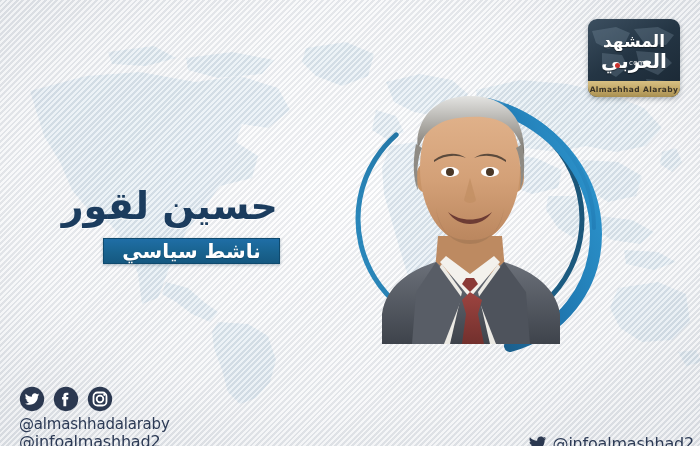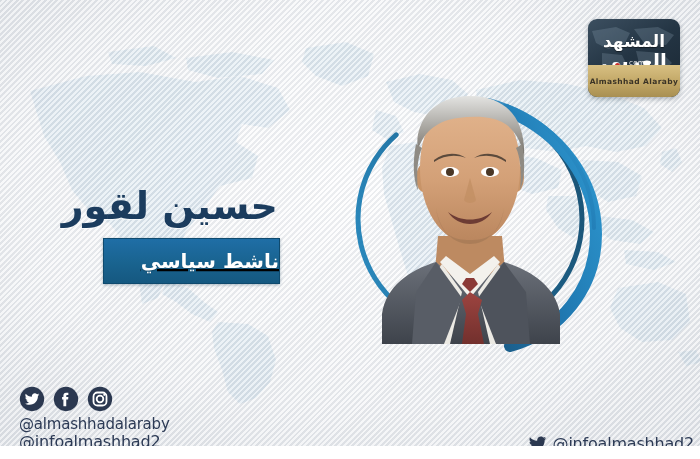--- a/index.html
+++ b/index.html
@@ -87,21 +87,21 @@
     letter-spacing:.3px;
     margin-left:33px;
   }
   .logo-dot{
     position:absolute;
     left:27px; top:44px;
     width:5px;height:5px;border-radius:50%;
     background:#c9302c;
   }
   .logo-band{
-    position:absolute; left:0; right:0; bottom:0; height:32px;
+    position:absolute; left:0; right:0; bottom:0; height:16px;
     background:linear-gradient(180deg,#d8c083 0%,#bfa463 60%,#a88f52 100%);
     display:flex;align-items:center;justify-content:center;
   }
   .logo-band span{
     font-size:7.5px;
     font-weight:bold;
     color:#3a3326;
     letter-spacing:.4px;
     white-space:nowrap;
   }
@@ -131,26 +131,25 @@
     font-size:38px;
     font-weight:bold;
     color:#1b3c5e;
     line-height:1.1;
     letter-spacing:0px;
     text-shadow:0 1px 0 rgba(255,255,255,.7);
   }
   .badge{
     position:absolute;
     left:103px; top:238px;
-    width:177px; height:46px;
+    width:177px; height:26px;
     background:linear-gradient(180deg,#1f6ea6 0%,#19638f 55%,#155880 100%);
     border:1px solid #0f4a6e;
-    display:flex; align-items:center; justify-content:flex-end;
+    display:flex; align-items:center; justify-content:center;
     box-shadow:0 1px 3px rgba(20,60,90,.35);
-    text-decoration:underline;
   }
   .badge span{
     direction:rtl;
     color:#ffffff;
     font-size:20px;
     font-weight:bold;
     letter-spacing:0px;
     line-height:1;
     text-shadow:0 1px 1px rgba(0,0,0,.25);
   }

